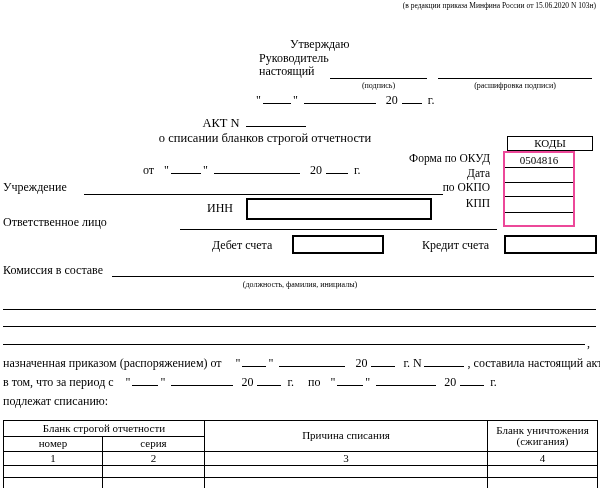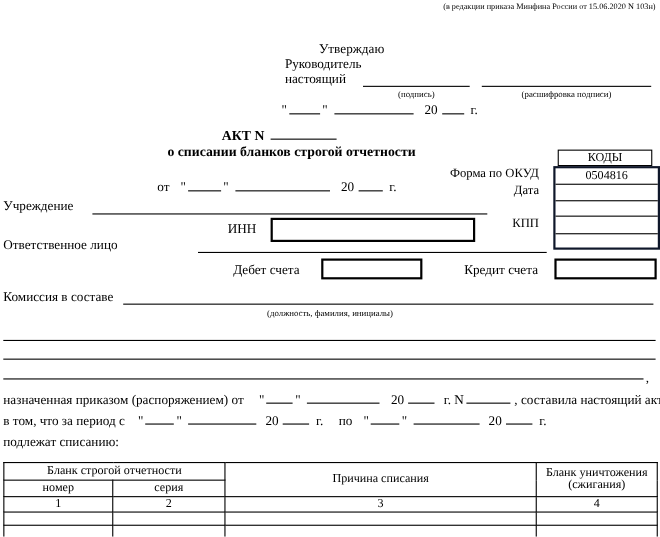--- a/index.html
+++ b/index.html
@@ -2,29 +2,29 @@
 <html><head>
 <meta charset="utf-8">
 <style>
   * { margin:0; padding:0; box-sizing:border-box; }
   html,body { background:#fff; }
   .page {
     position:relative; width:600px; height:488px; background:#fff;
     font-family:"Liberation Serif", serif; color:#000; overflow:hidden;
   }
   .line { position:absolute; white-space:nowrap; font-size:12px; line-height:14px; }
-  .b { font-weight:bold; }
+  .b { font-weight:normal; }
   .stamp { position:absolute; top:2px; right:4px; text-align:center; font-size:7.5px; line-height:8.5px; }
   .bl { display:inline-block; border-bottom:1px solid #000; height:11px; margin:0 2px; }
   .rule { position:absolute; border-top:1px solid #000; height:0; }
   .thick { position:absolute; border:2px solid #000; background:#fff; }
   .code-label { position:absolute; right:110px; width:130px; text-align:right; font-size:11.5px; line-height:13px; }
   .kody-box { position:absolute; left:507px; top:136px; width:86px; height:15px;
     border:1px solid #000; text-align:center; font-size:11px; line-height:13px; }
-  .codes-box { position:absolute; left:503px; top:151px; width:97px; height:76px; border:2px solid #0f172a; }
+  .codes-box { position:absolute; left:503px; top:151px; width:72px; height:76px; border:2px solid #ec4899; }
   .crow { text-align:center; font-size:11px; line-height:14px; }
   .crow.sep { border-top:1px solid #000; }
   .cap { position:absolute; text-align:center; font-size:8px; line-height:9px; }
   table.main { position:absolute; left:3px; top:420px; width:594px;
     border-collapse:collapse; table-layout:fixed; }
   table.main th, table.main td {
     border:1px solid #000; font-size:11px; line-height:11.5px; text-align:center;
     vertical-align:middle; font-weight:normal; padding:0 2px; }
 </style>
 </head>
@@ -49,20 +49,21 @@
     <span>"</span><span class="bl" style="width:28px"></span><span>"</span><span class="bl" style="width:72px;margin-left:6px"></span><span style="margin-left:8px">20</span><span class="bl" style="width:20px;margin-left:4px"></span><span style="margin-left:4px">г.</span>
   </div>
 
   <div class="line b" style="left:120px;top:116px;width:270px;text-align:center;font-size:12.5px">
     <span>АКТ N</span><span class="bl" style="width:60px;margin-left:6px"></span>
   </div>
   <div class="line b" style="left:100px;top:131px;width:330px;text-align:center;font-size:12.5px">о списании бланков строгой отчетности</div>
 
   <div class="code-label" style="top:152px">Форма по ОКУД</div>
   <div class="code-label" style="top:167px">Дата</div>
+  <div class="code-label" style="top:181px">по ОКПО</div>
   <div class="code-label" style="top:197px">КПП</div>
 
   <div class="kody-box">
     <span>КОДЫ</span>
   </div>
   <div class="codes-box">
     <div class="crow" style="height:14px">0504816</div>
     <div class="crow sep" style="height:15px"></div>
     <div class="crow sep" style="height:14px"></div>
     <div class="crow sep" style="height:16px"></div>

